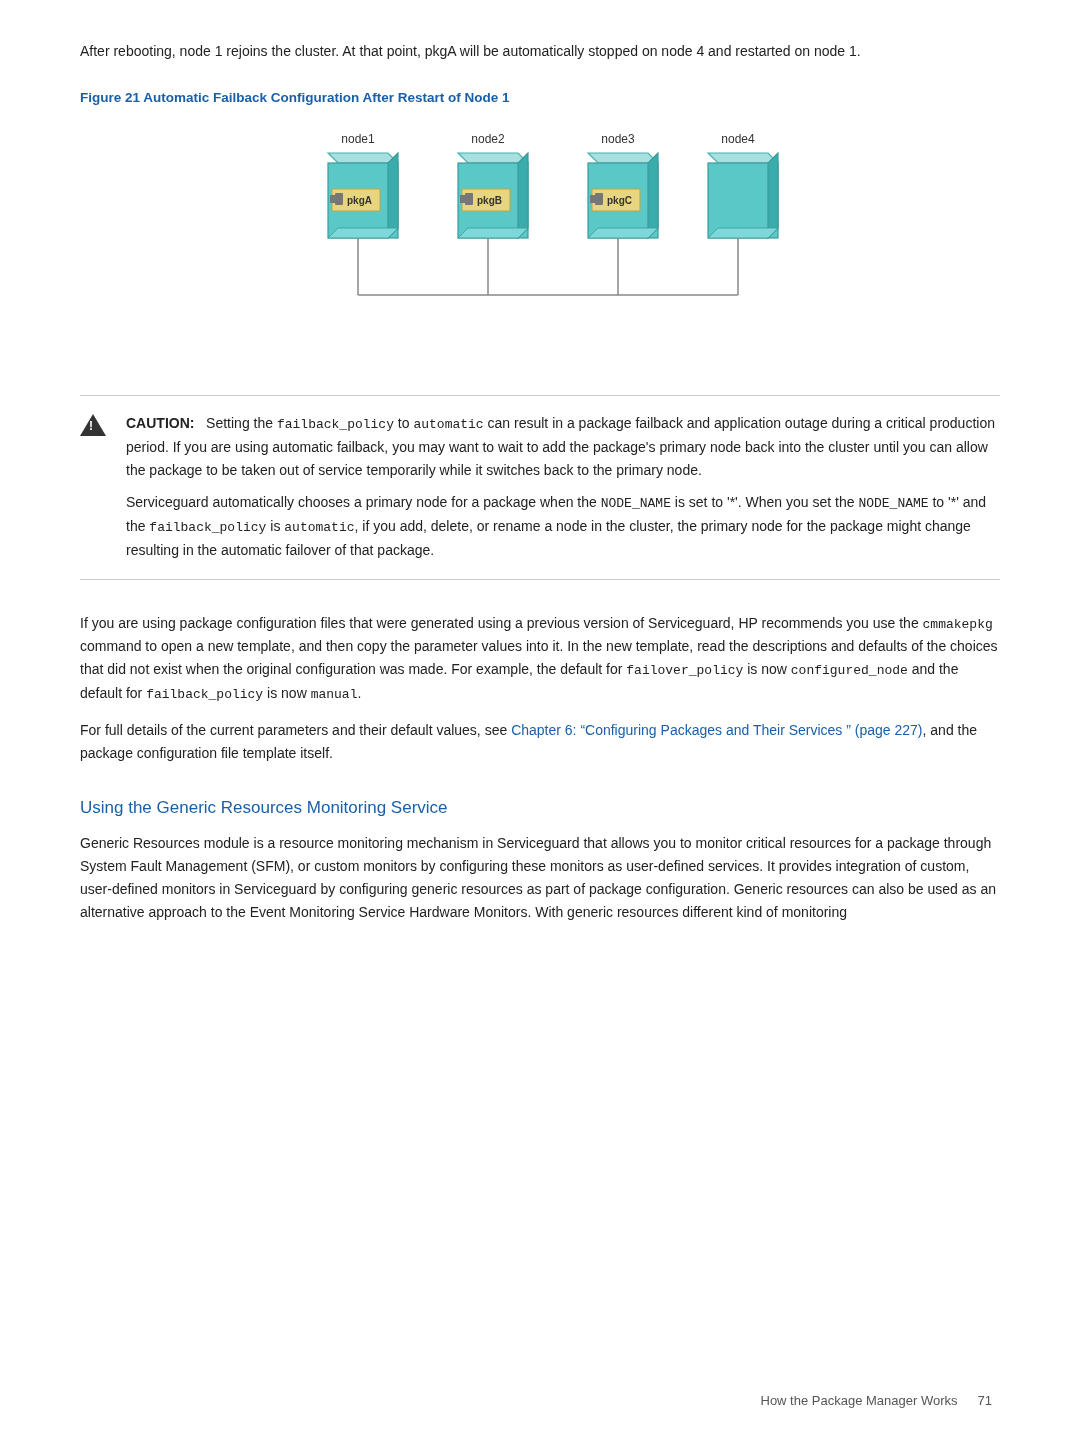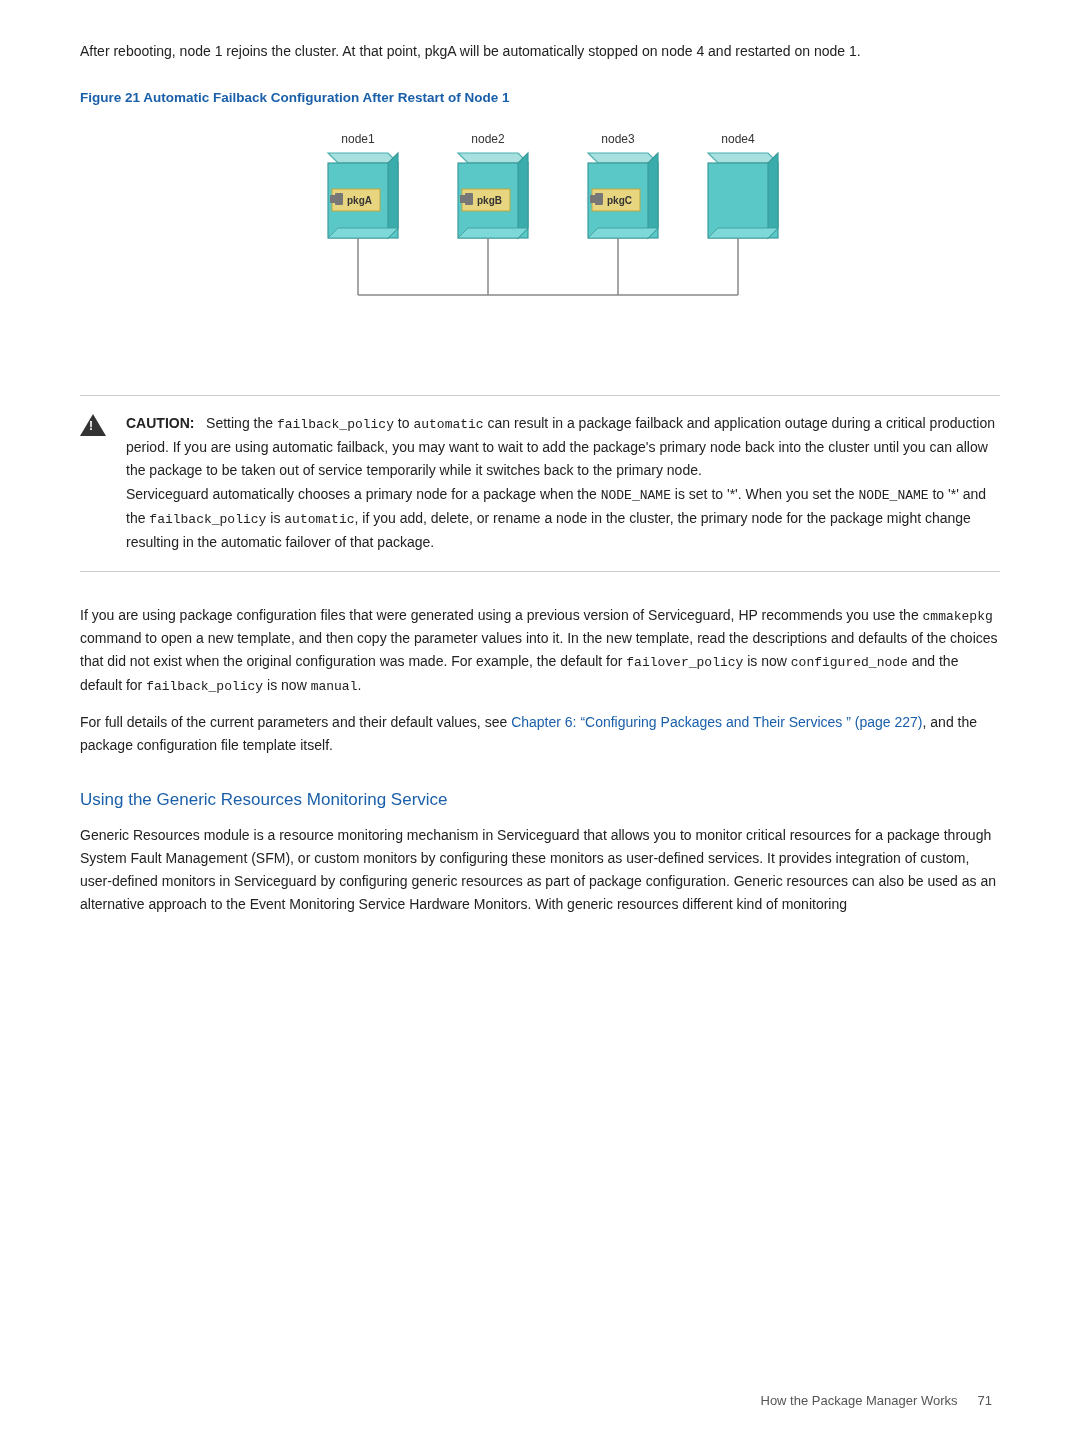--- a/index.html
+++ b/index.html
@@ -65,21 +65,21 @@
       color: white;
     }
 
     .caution-content {
       flex: 1;
       line-height: 1.6;
       font-size: 14px;
     }
 
     .caution-content p {
-      margin-bottom: 2px;
+      margin-bottom: 10px;
     }
 
     .caution-content p:last-child {
       margin-bottom: 2px;
     }
 
     .caution-label {
       font-weight: bold;
       text-transform: uppercase;
     }

